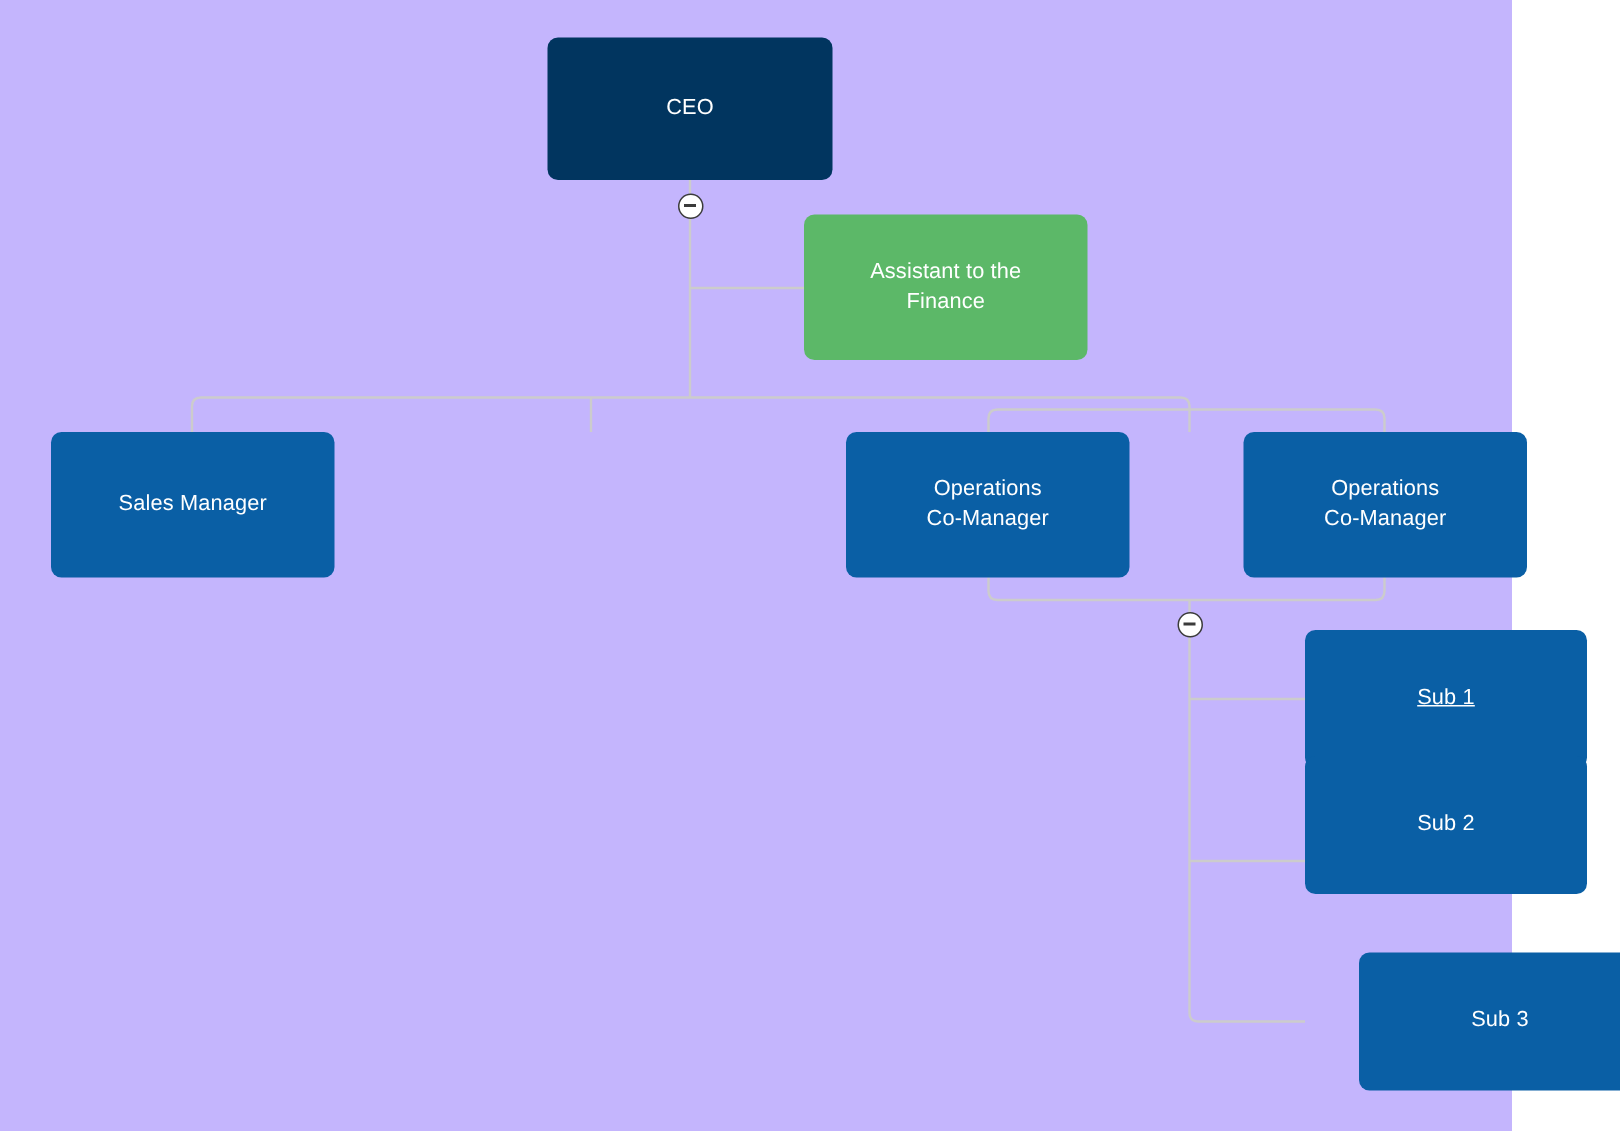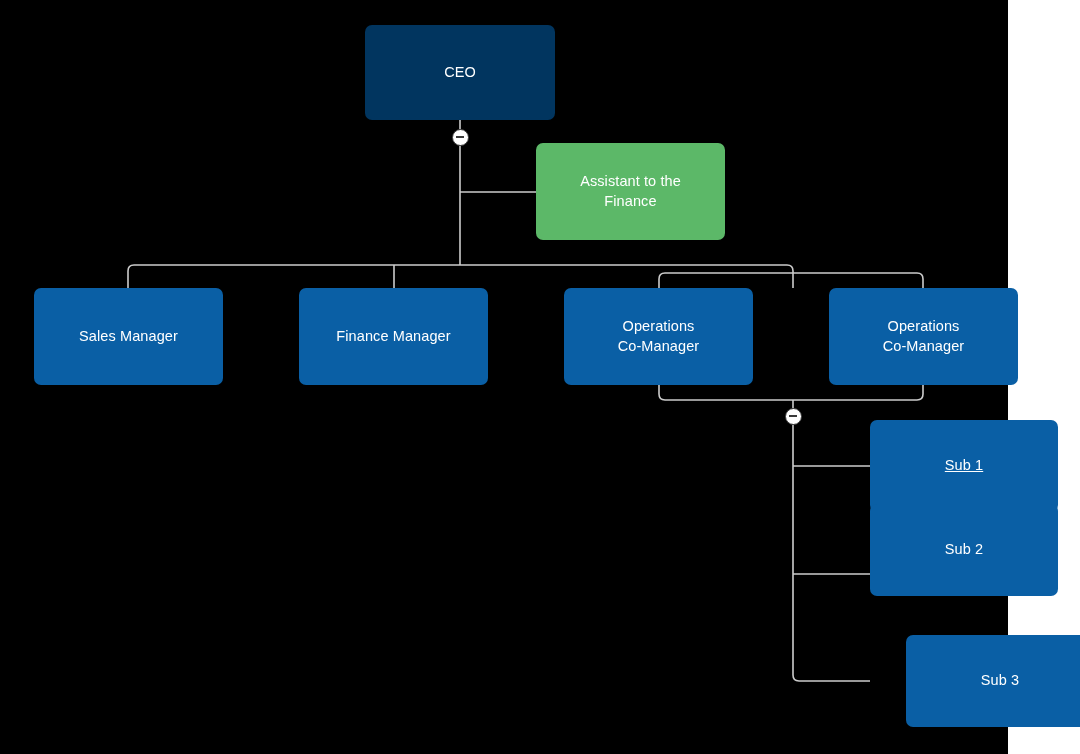--- a/index.html
+++ b/index.html
@@ -10,21 +10,21 @@
   body {
     width: 1080px;
     height: 754px;
     font-family: "Liberation Sans", sans-serif;
     overflow: hidden;
   }
   #chart-canvas {
     position: relative;
     width: 1008px;
     height: 754px;
-    background: #000000;
+    background: #c4b5fd;
   }
   #connector-layer {
     position: absolute;
     left: 0;
     top: 0;
     width: 1080px;
     height: 754px;
   }
   .node {
     position: absolute;
@@ -100,23 +100,20 @@
 
   <div class="node" style="left:536px; top:143px; width:189px; height:97px; background:#5cb868;">
     <span class="node-label">Assistant to the
 Finance</span>
   </div>
 
   <div class="node" style="left:34px; top:288px; width:189px; height:97px; background:#0a5fa5;">
     <span class="node-label">Sales Manager</span>
   </div>
 
-  <div class="node" style="left:299px; top:288px; width:189px; height:97px; background:#0a5fa5;">
-    <span class="node-label">Finance Manager</span>
-  </div>
 
   <div class="node" style="left:564px; top:288px; width:189px; height:97px; background:#0a5fa5;">
     <span class="node-label">Operations
 Co-Manager</span>
   </div>
 
   <div class="node" style="left:829px; top:288px; width:189px; height:97px; background:#0a5fa5;">
     <span class="node-label">Operations
 Co-Manager</span>
   </div>

